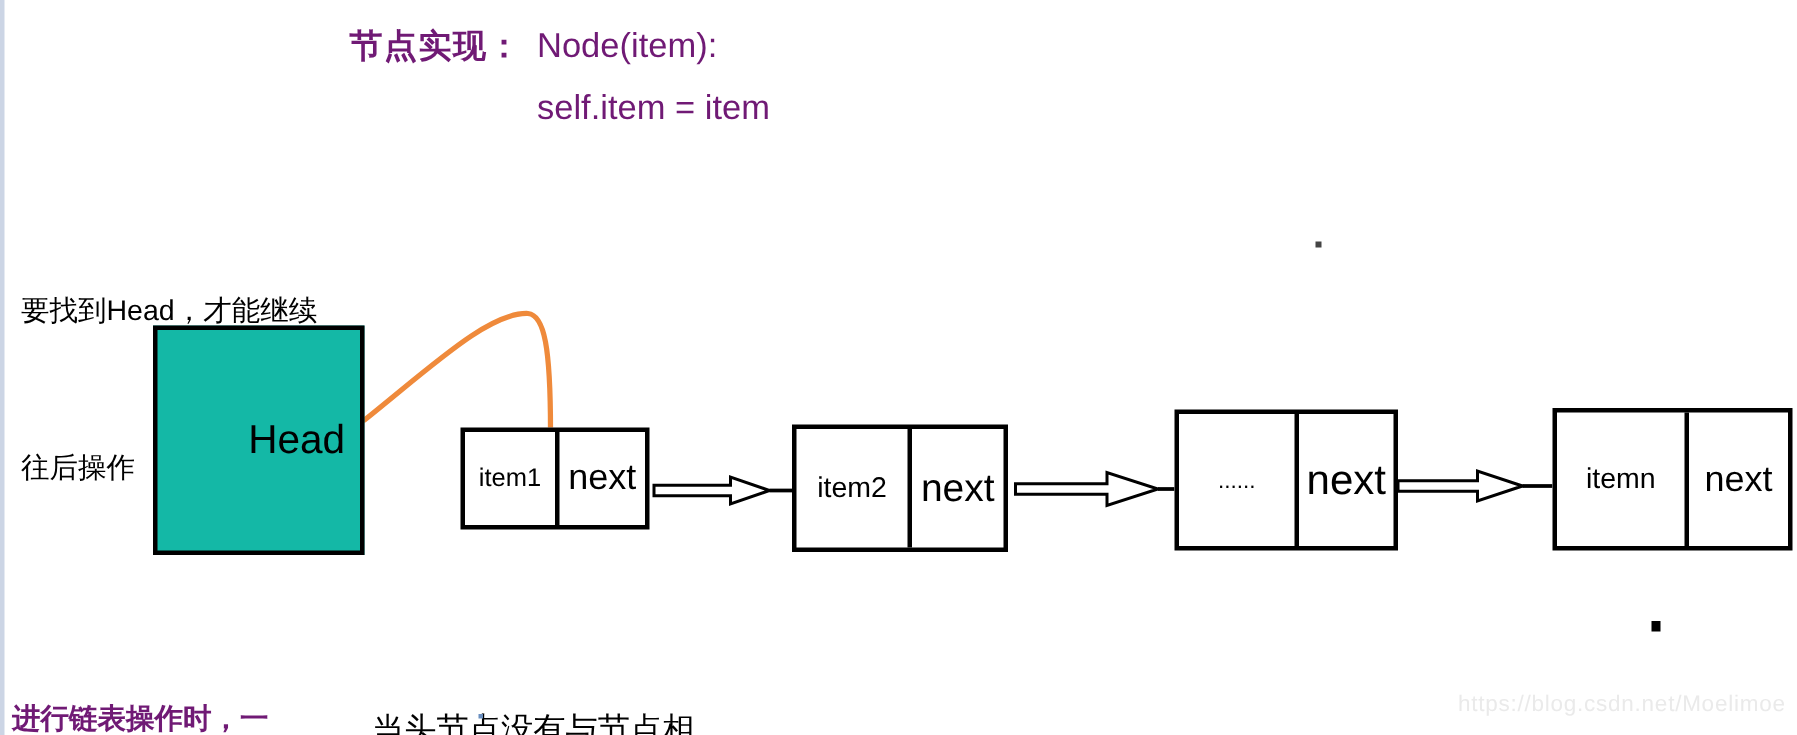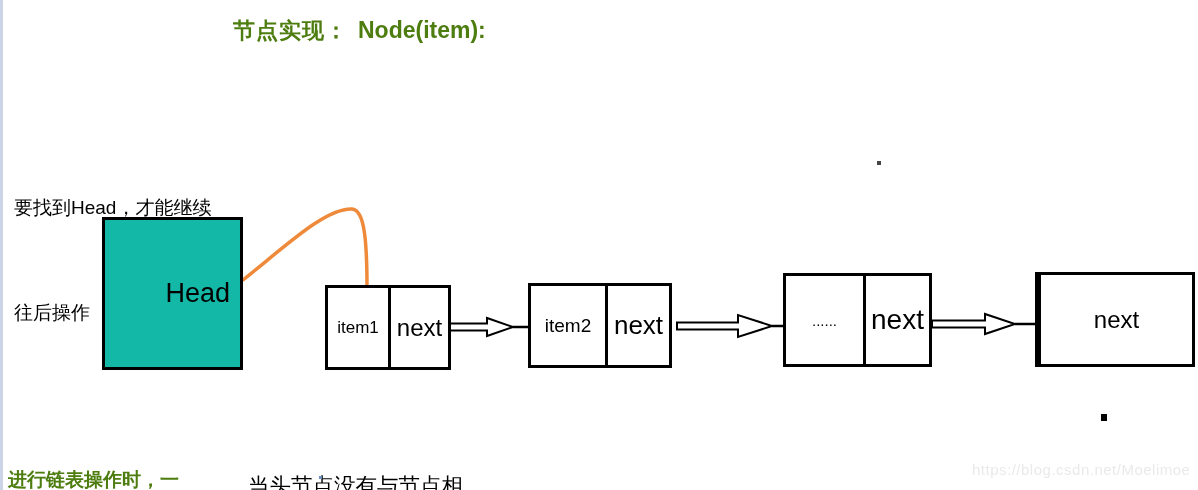--- a/index.html
+++ b/index.html
@@ -2,23 +2,23 @@
 <html><head>
 <meta charset="utf-8">
 <style>
   html,body{margin:0;padding:0;background:#fff;}
   .canvas{
     position:relative;width:1198px;height:490px;background:#fff;overflow:hidden;
     font-family:"Liberation Sans","DejaVu Sans",sans-serif;color:#000;
   }
   .left-strip{position:absolute;left:0;top:0;width:3px;height:490px;background:#ccd5e5;}
   .abs{position:absolute;}
-  .red{color:#4d7c0f;}
+  .red{color:#701a75;}
   .red-label{left:233px;top:16px;font-size:22px;font-weight:bold;letter-spacing:1px;}
-  .code-lines{left:358px;top:10px;font-size:23px;line-height:41px;font-weight:bold;}
+  .code-lines{left:358px;top:10px;font-size:23px;line-height:41px;font-weight:normal;}
   .note{white-space:pre;}
   .note-top-left{left:14px;top:120px;font-size:19px;line-height:35px;}
   .note-bottom-red{left:8px;top:392px;font-size:19px;line-height:35px;font-weight:bold;}
   .note-bottom-black{left:248px;top:391px;font-size:21.5px;line-height:38px;}
   .connectors{position:absolute;left:0;top:0;}
   .headbox{
     left:102px;top:217px;width:141px;height:153px;border:3px solid #000;background:#14b8a6;
     box-sizing:border-box;display:flex;align-items:center;justify-content:flex-end;
   }
   .headbox .lbl{font-size:27px;margin-right:10px;}
@@ -33,20 +33,21 @@
 </head>
 <body>
 
 <div class="canvas">
 
   <div class="left-strip"></div>
 
   <div class="abs red red-label">节点实现：</div>
   <div class="abs red code-lines">
     <div>Node(item):</div>
+    <div>self.item = item</div>
   </div>
 
   <div class="abs note note-top-left">
     <div>要找到Head，才能继续</div>
     <div>往后操作</div>
   </div>
 
   <svg class="connectors" width="1198" height="490" viewBox="0 0 1198 490">
     <path d="M243,280 C288,244 326,208 352,209 C363,210 367,232 367,287" fill="none" stroke="#EF8A3B" stroke-width="3.5" stroke-linecap="round"></path>
     <g fill="#fff" stroke="#000" stroke-width="2">
@@ -60,36 +61,37 @@
     <g fill="#fff" stroke="#000" stroke-width="2">
       <path d="M932,320.5 H985 V314 L1015,324 L985,334 V327.5 H932 Z"></path>
       <path d="M1015,324 H1035" stroke-width="2.5"></path>
     </g>
   </svg>
 
   <div class="abs headbox">
     <span class="lbl">Head</span>
   </div>
 
-  <div class="node" style="left:325px;top:285px;width:126px;height:85px">
+  <div class="node" style="left:307px;top:285px;width:126px;height:68px">
     <div class="cell" style="width:60px;font-size:17px">item1</div>
     <div class="cell next-cell" style="font-size:24px">next</div>
   </div>
 
   <div class="node" style="left:528px;top:283px;width:144px;height:85px">
     <div class="cell" style="width:74px;font-size:19px">item2</div>
     <div class="cell next-cell" style="font-size:26px">next</div>
   </div>
 
   <div class="node" style="left:783px;top:273px;width:149px;height:94px">
     <div class="cell" style="width:77px;font-size:15px">......</div>
     <div class="cell next-cell" style="font-size:28px">next</div>
   </div>
 
   <div class="node" style="left:1035px;top:272px;width:160px;height:95px">
+    <div class="cell" style="width:85px;font-size:19px">itemn</div>
     <div class="cell next-cell" style="font-size:24px">next</div>
   </div>
 
   <div class="abs red note note-bottom-red">
     <div>进行链表操作时，一</div>
     
   </div>
 
   <div class="abs note note-bottom-black">
     <div>当头节点没有与节点相</div>

